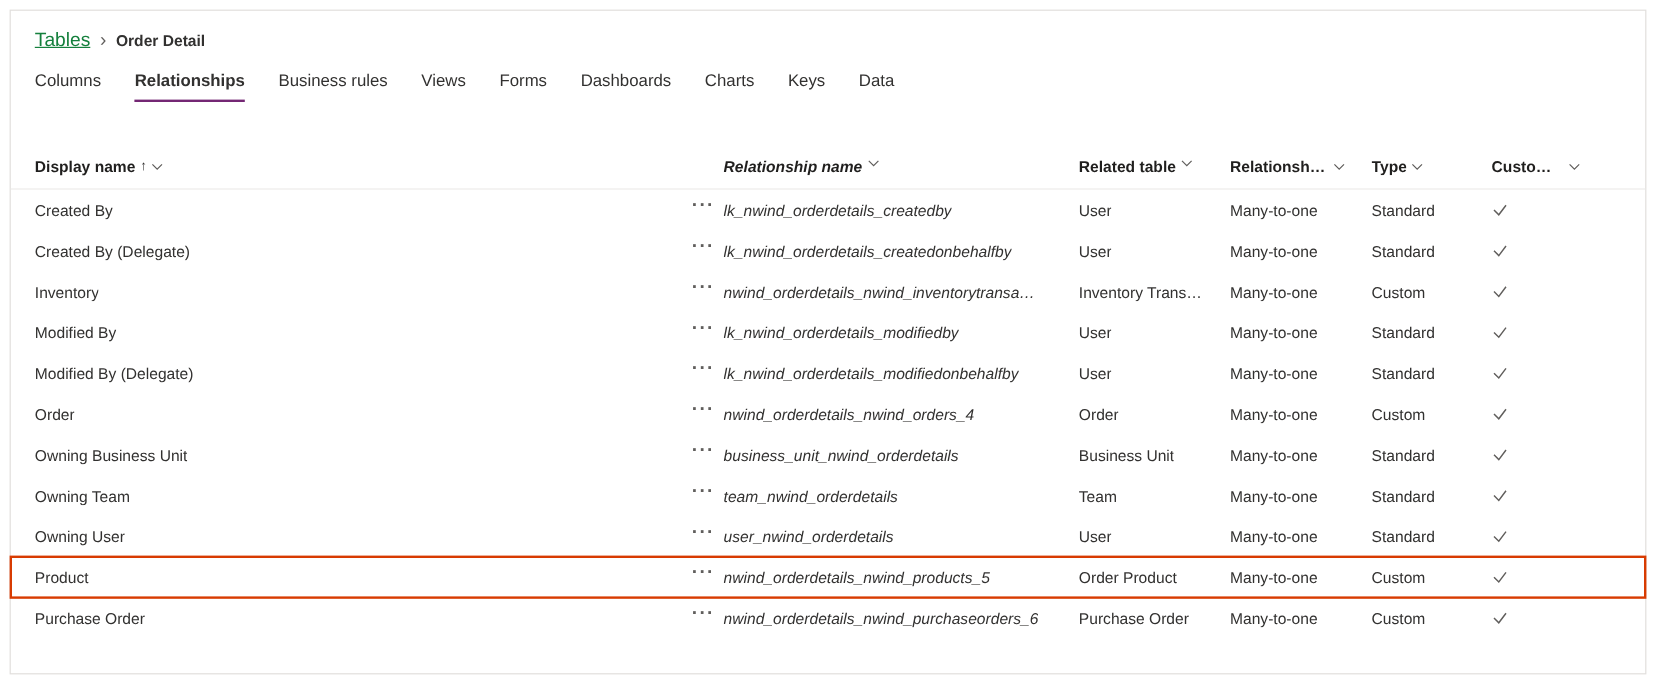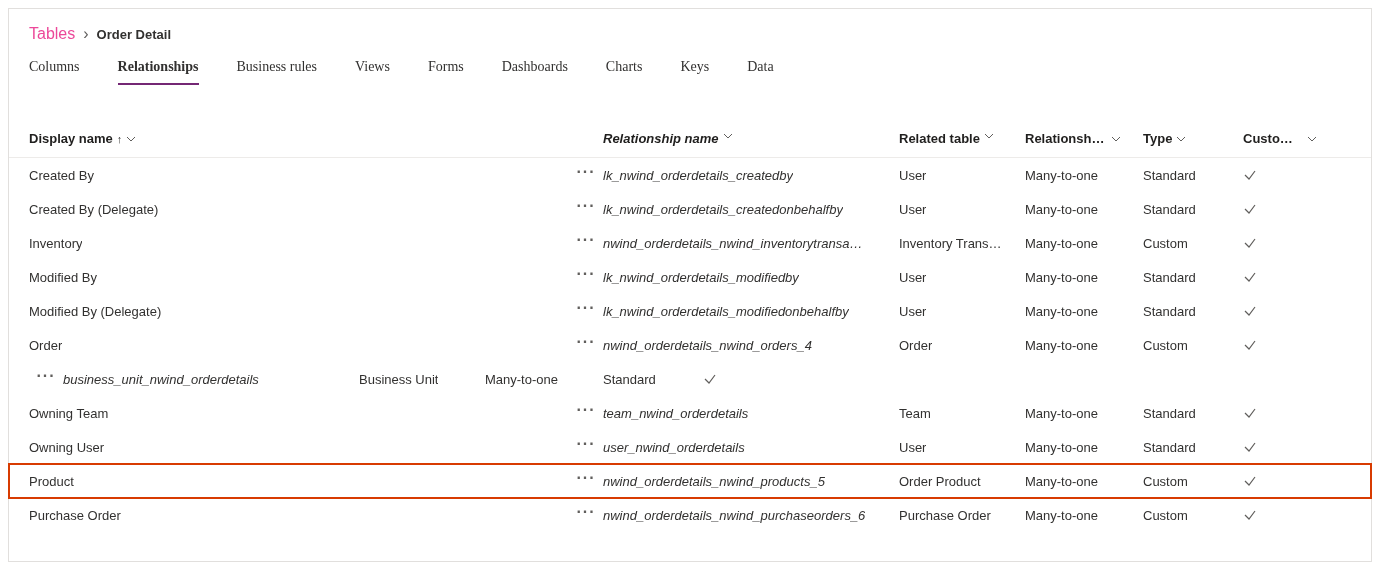--- a/index.html
+++ b/index.html
@@ -16,30 +16,29 @@
     width: 1364px;
     height: 554px;
   }
   .breadcrumb {
     padding: 16px 20px 10px 20px;
     display: flex;
     align-items: baseline;
     gap: 8px;
     font-size: 16px;
   }
-  .breadcrumb .parent { color: #ec4899; }
+  .breadcrumb .parent { color: #15803d; text-decoration: underline; }
   .breadcrumb .chev { color: #605e5c; }
   .breadcrumb .current { font-weight: 600; font-size: 13px; }
   .tabs {
     display: flex;
-    gap: 38px;
+    gap: 28px;
     padding: 0 20px;
     border-bottom: 1px solid transparent;
     margin-bottom: 34px;
-    font-family: Liberation Serif, serif;
   }
   .tab {
     font-size: 14px;
     color: #323130;
     padding: 6px 0 8px 0;
     cursor: pointer;
     white-space: nowrap;
   }
   .tab.active {
     font-weight: 600;
@@ -316,20 +315,23 @@
           </div>
           <div class="col-cust">
             <span class="check">
               <svg width="14" height="14" viewBox="0 0 14 14">
                 <path d="M2 7 L6 11 L12 3" fill="none" stroke="#605e5c" stroke-width="1.2"></path>
               </svg>
             </span>
           </div>
         </div>
         <div class="row">
+          <div class="col-disp">
+            <span class="trunc">Owning Business Unit</span>
+          </div>
           <div class="col-more">···</div>
           <div class="col-rel">
             <span class="trunc" style="max-width:280px">business_unit_nwind_orderdetails</span>
           </div>
           <div class="col-tbl">
             <span class="trunc" style="max-width:110px">Business Unit</span>
           </div>
           <div class="col-rt">
             <span class="trunc">Many-to-one</span>
           </div>

